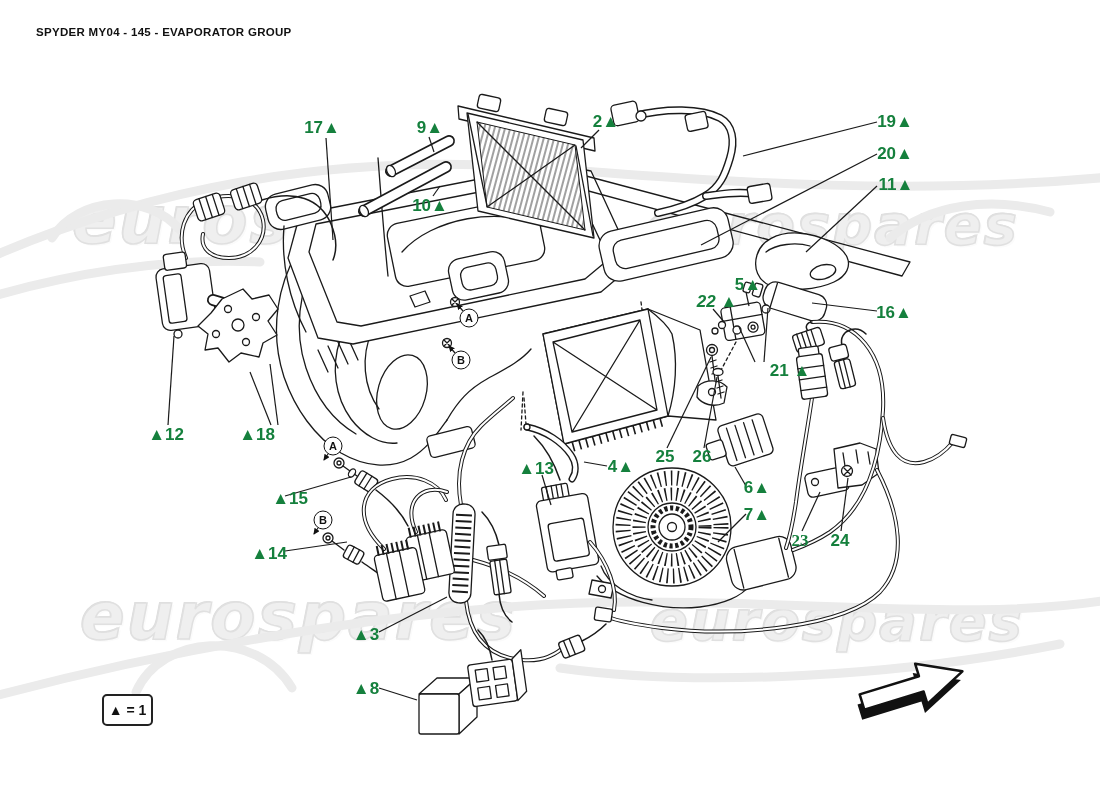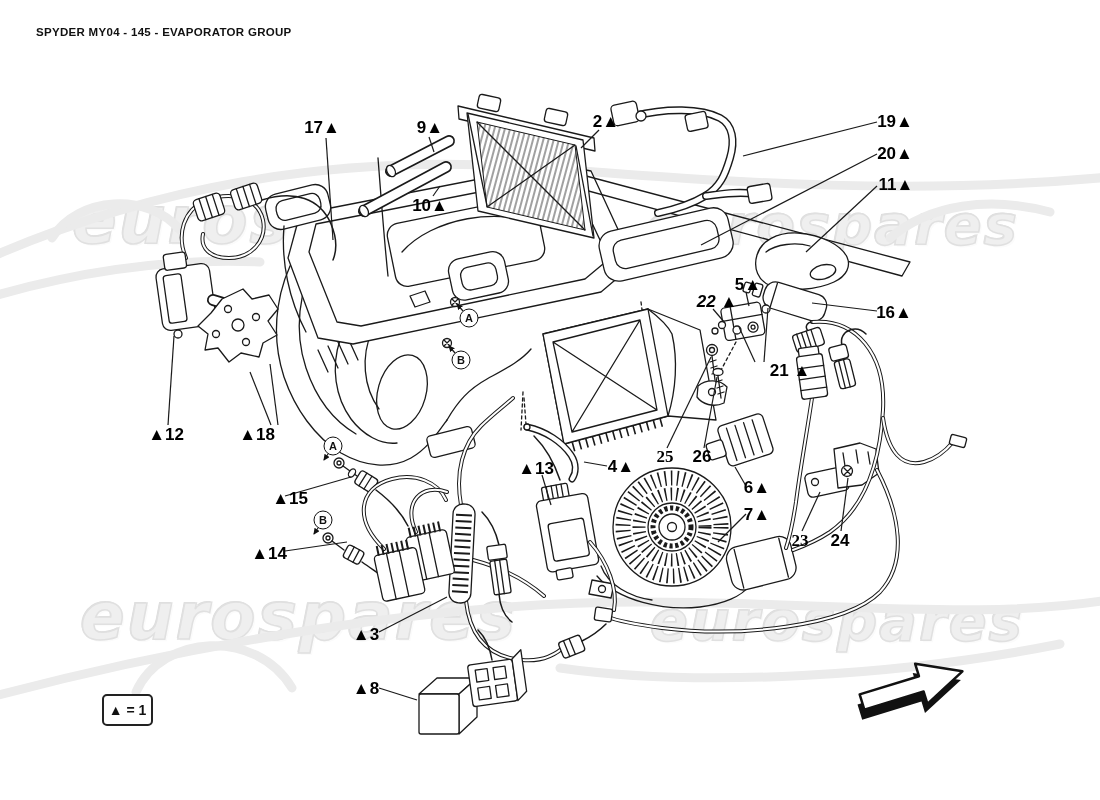--- a/index.html
+++ b/index.html
@@ -25,21 +25,21 @@
   .po{fill:none;stroke:#1a1a1a;stroke-width:8;stroke-linecap:round;}
   .pi{fill:none;stroke:#fff;stroke-width:5.2;stroke-linecap:round;}
   .wo{fill:none;stroke:#1a1a1a;stroke-width:4;stroke-linecap:round;}
   .wi{fill:none;stroke:#fff;stroke-width:2;stroke-linecap:round;}
   .wire{fill:none;stroke:#1a1a1a;stroke-width:1.5;stroke-linecap:round;}
   .lead{stroke:#1a1a1a;stroke-width:1.2;}
   
   #title{position:absolute;left:0;top:26px;z-index:4;font-size:11.5px;font-weight:bold;
          letter-spacing:.3px;color:#111;margin-left:36px;}
   .callout{position:absolute;z-index:4;transform:translate(-50%,-50%);
-           font-weight:bold;font-size:17px;color:#000000;white-space:pre;line-height:1;}
+           font-weight:bold;font-size:17px;color:#15803d;white-space:pre;line-height:1;}
   .letter{position:absolute;z-index:4;transform:translate(-50%,-50%);width:17px;height:17px;
           border:1.6px solid #111;border-radius:50%;background:#fff;text-align:center;
           font-weight:bold;font-size:11px;line-height:16px;color:#111;}
   #legend{position:absolute;left:102px;top:694px;width:47px;height:28px;z-index:4;
           border:2px solid #222;border-radius:5px;background:#fff;text-align:center;
           font-weight:bold;font-size:14px;line-height:28px;color:#111;}
 </style>
 </head>
 <body>
 
@@ -422,21 +422,21 @@
     <div class="callout" style="left: 748px; top: 284px;">5▲</div>
     <div class="callout" style="left: 717px; top: 301px; font-style: italic;">22 ▲</div>
     <div class="callout" style="left: 894px; top: 312px;">16▲</div>
     <div class="callout" style="left: 790px; top: 370px;">21 ▲</div>
     <div class="callout" style="left: 166px; top: 434px;">▲12</div>
     <div class="callout" style="left: 257px; top: 434px;">▲18</div>
     <div class="callout" style="left: 269px; top: 498px; margin-left: 21px;">▲15</div>
     <div class="callout" style="left: 269px; top: 553px;">▲14</div>
     <div class="callout" style="left: 528px; top: 468px; margin-left: 8px;">▲13</div>
     <div class="callout" style="left: 621px; top: 466px;">4▲</div>
-    <div class="callout" style="left: 665px; top: 456px; font-family: Liberation Serif, serif;">25</div>
+    <div class="callout" style="left: 665px; top: 456px;">25</div>
     <div class="callout" style="left: 702px; top: 456px;">26</div>
     <div class="callout" style="left: 757px; top: 487px;">6▲</div>
     <div class="callout" style="left: 757px; top: 514px;">7▲</div>
     <div class="callout" style="left: 800px; top: 540px; font-family: Liberation Serif, serif;">23</div>
     <div class="callout" style="left: 840px; top: 540px;">24</div>
     <div class="callout" style="left: 366px; top: 634px;">▲3</div>
     <div class="callout" style="left: 366px; top: 688px;">▲8</div>
     <div class="letter" style="left: 469px; top: 318px;">A</div>
     <div class="letter" style="left: 461px; top: 360px;">B</div>
     <div class="letter" style="left: 333px; top: 446px;">A</div>

